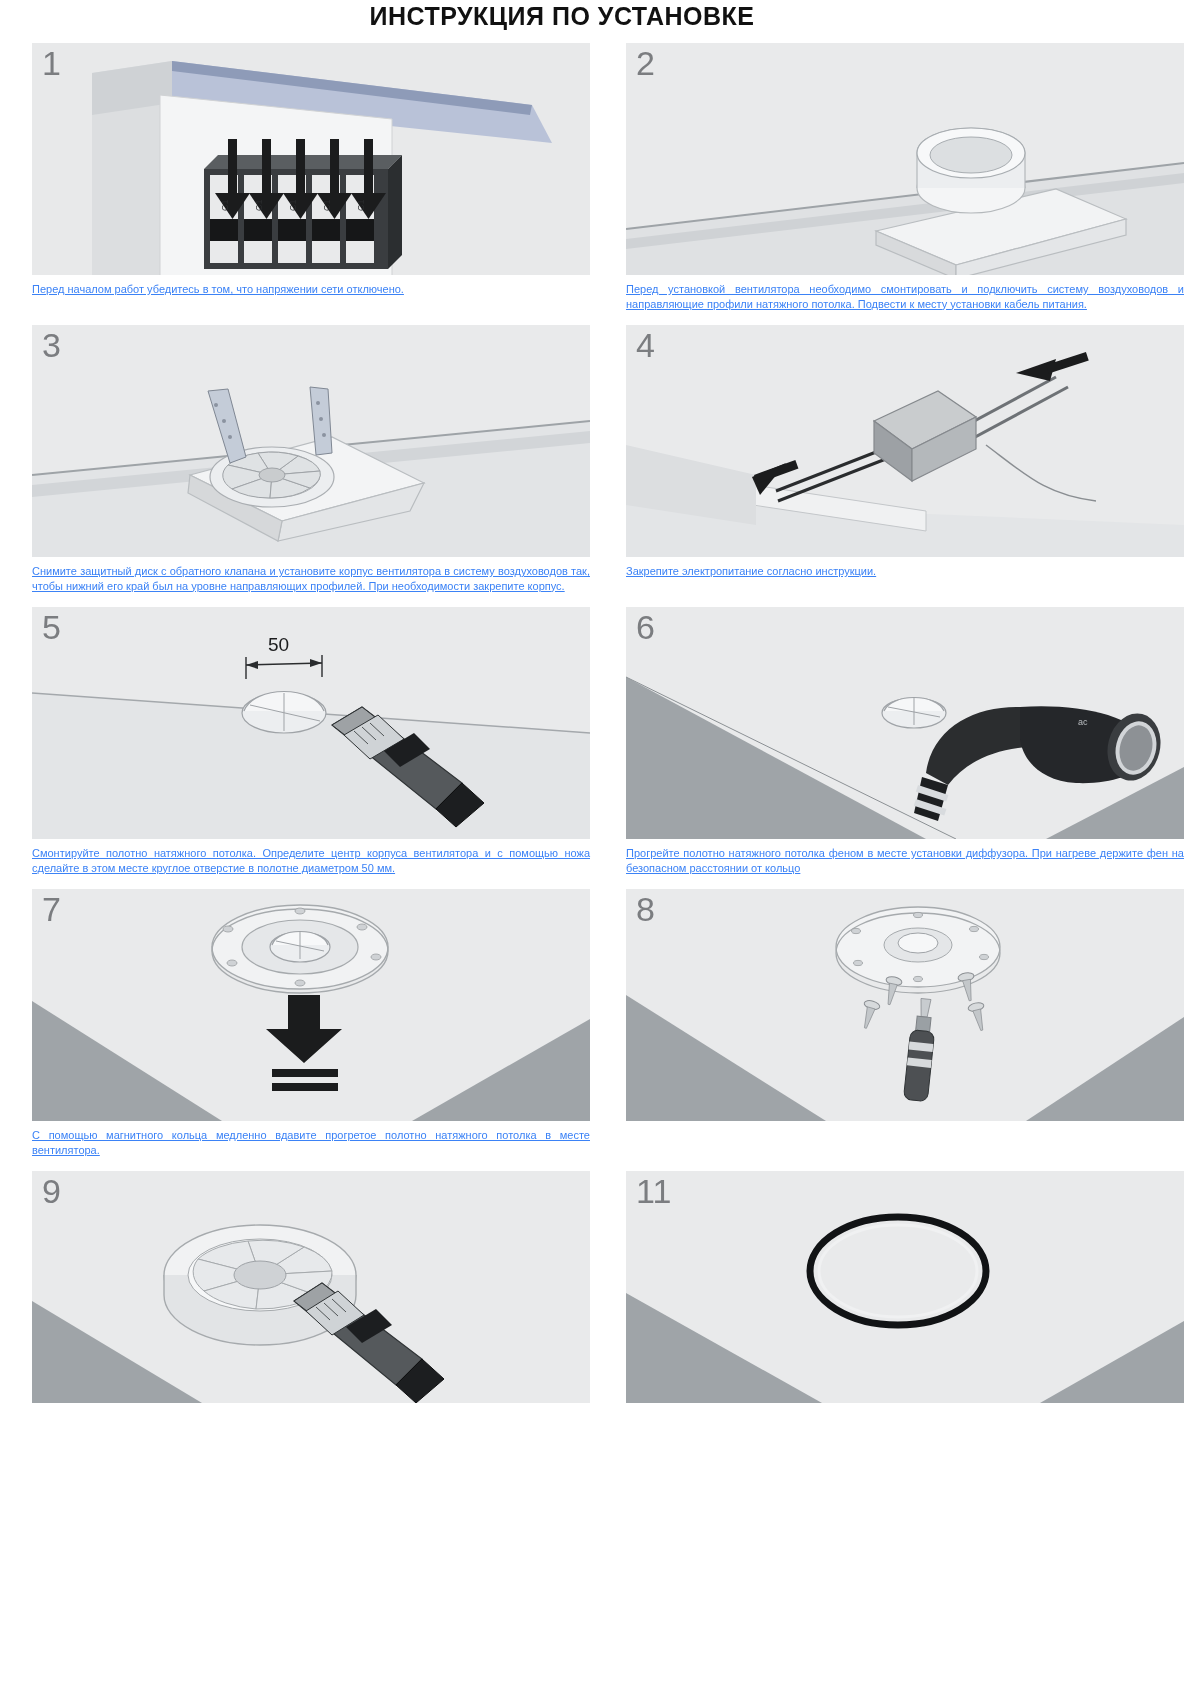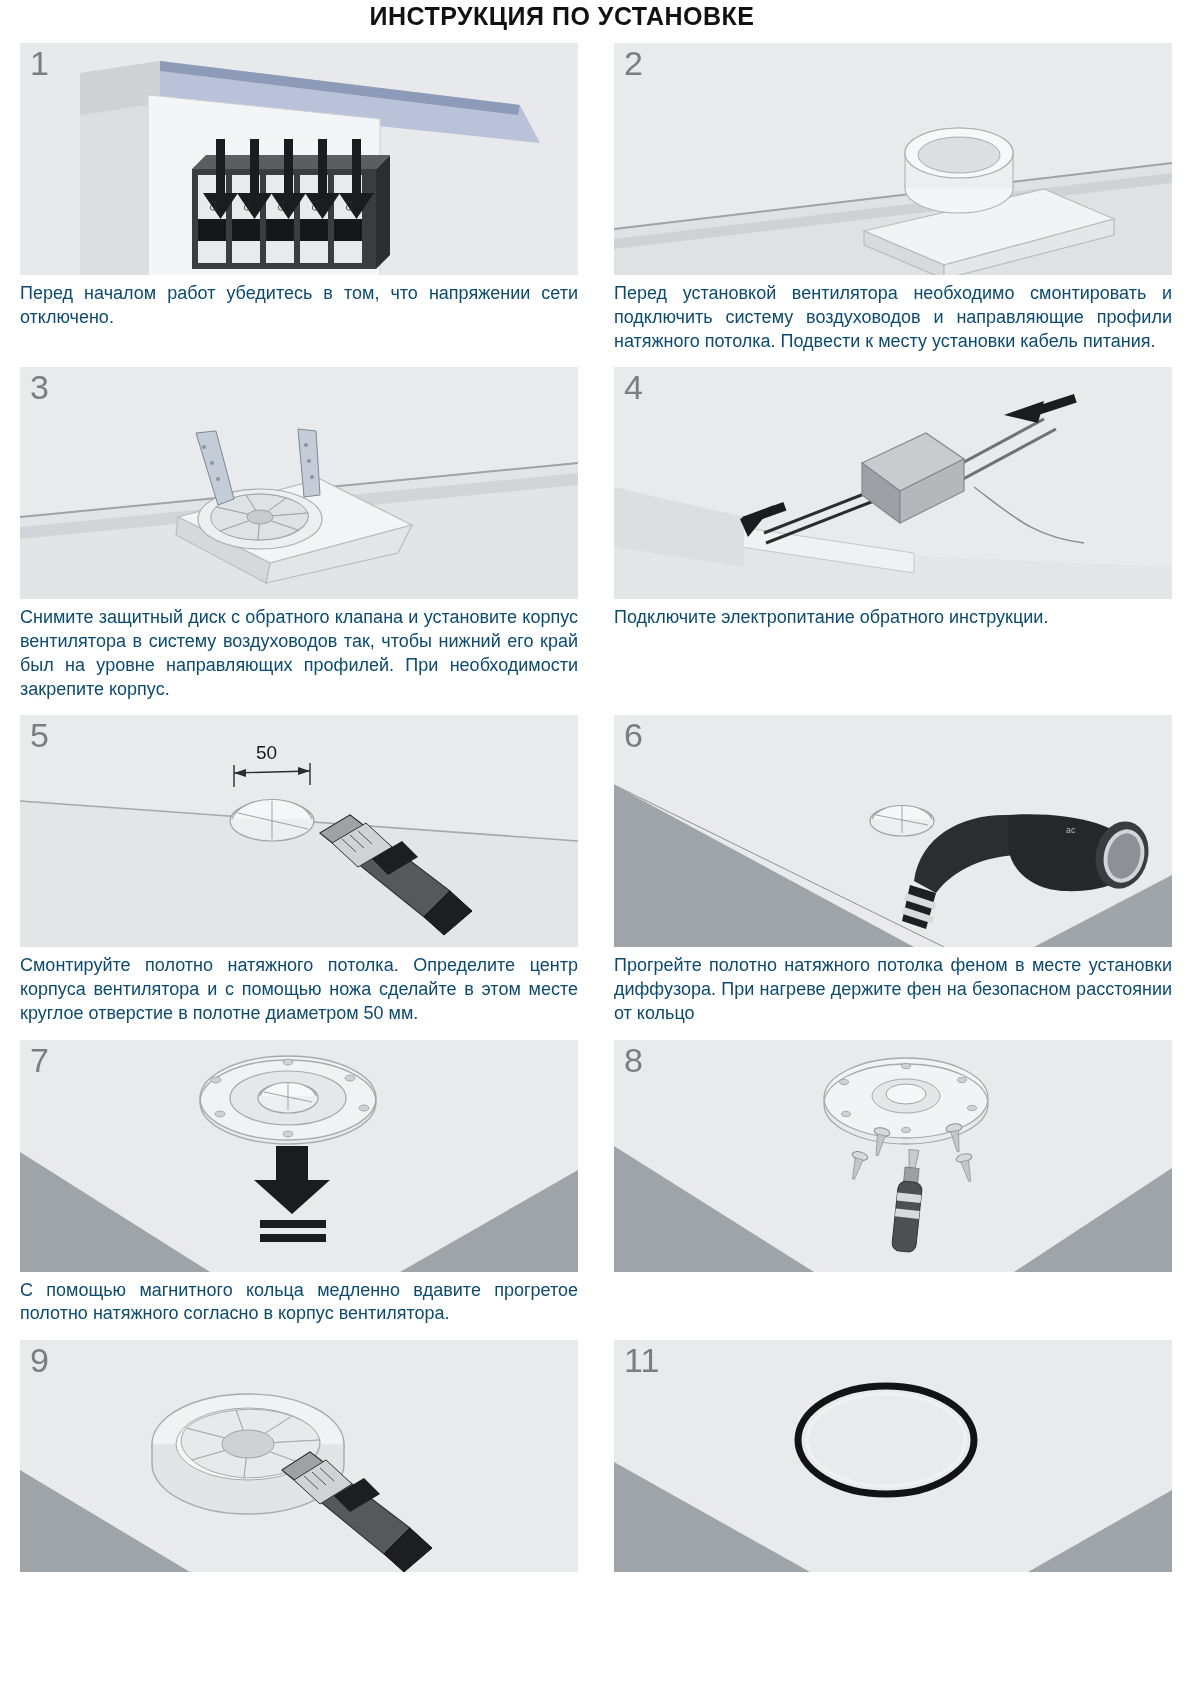--- a/index.html
+++ b/index.html
@@ -11,21 +11,21 @@
   body {
     width: 1200px;
     height: 1706px;
     font-family: "Liberation Sans", sans-serif;
     color: #1a1a1a;
     position: relative;
     overflow: hidden;
   }
   .page {
     width: 1124px;
-    padding: 0 8px;
+    padding: 0 20px;
   }
   .doc-title {
     text-align: center;
     font-size: 25px;
     font-weight: bold;
     letter-spacing: 0.5px;
     margin: 2px 0 12px 0;
     color: #111;
   }
   .grid {
@@ -51,26 +51,27 @@
     position: absolute;
     top: 2px;
     left: 10px;
     font-size: 34px;
     color: #7b7d80;
     font-weight: normal;
     z-index: 6;
     line-height: 1.1;
   }
   .caption {
-    font-size: 18px;
+    font-size: 11px;
     line-height: 1.32;
     text-align: justify;
-    color: #0c4a6e;
+    color: #3b82f6;
     margin-top: 7px;
     min-height: 20px;
+    text-decoration: underline;
   }
   svg { display: block; }
   .full-svg { position: absolute; inset: 0; width: 100%; height: 100%; }
 </style>
 </head>
 <body>
 
 <div class="page">
 
   <div class="doc-title">ИНСТРУКЦИЯ ПО УСТАНОВКЕ</div>
@@ -219,21 +220,21 @@
           <g fill="#1b1c1d">
             <polygon points="390,48 430,34 424,56"></polygon>
               <rect x="420" y="40" width="42" height="9" transform="rotate(-18 420 40)"></rect>
             <polygon points="160,138 126,152 134,170"></polygon>
               <rect x="128" y="150" width="44" height="9" transform="rotate(-20 128 150)"></rect>
           </g>
           <path d="M360,120 C400,150 420,170 470,176" stroke="#8a8e92" stroke-width="1.5" fill="none"></path>
         </svg>
         <div class="step-num">4</div>
       </div>
-      <div class="caption">Подключите электропитание обратного инструкции.</div>
+      <div class="caption">Закрепите электропитание согласно инструкции.</div>
     </div>
 
     <div class="step">
       <div class="illus">
         <svg class="full-svg" viewBox="0 0 558 232" preserveAspectRatio="none">
           <rect width="558" height="232" fill="#e9eaeb"></rect>
           <polygon points="0,86 558,126 558,232 0,232" fill="#e3e5e7"></polygon>
           <polyline points="0,86 558,126" fill="none" stroke="#a4a8ac" stroke-width="1.5"></polyline>
 
           <g stroke="#2a2c2e" stroke-width="1.4" fill="none">
@@ -329,21 +330,21 @@
             </g>
 
           <g fill="#1b1c1d">
             <polygon points="256,106 288,106 288,140 310,140 272,174 234,140 256,140"></polygon>
             <rect x="240" y="180" width="66" height="8"></rect>
             <rect x="240" y="194" width="66" height="8"></rect>
           </g>
         </svg>
         <div class="step-num">7</div>
       </div>
-      <div class="caption">С помощью магнитного кольца медленно вдавите прогретое полотно натяжного согласно в корпус вентилятора.</div>
+      <div class="caption">С помощью магнитного кольца медленно вдавите прогретое полотно натяжного потолка в месте вентилятора.</div>
     </div>
 
     <div class="step">
       <div class="illus">
         <svg class="full-svg" viewBox="0 0 558 232" preserveAspectRatio="none">
           <rect width="558" height="232" fill="#e9eaeb"></rect>
           <polygon points="0,106 0,232 200,232" fill="#9fa4a8"></polygon>
           <polygon points="558,128 558,232 400,232" fill="#9fa4a8"></polygon>
 
           <ellipse cx="292" cy="58" rx="82" ry="40" fill="#f2f3f4" stroke="#a6aaad" stroke-width="1.3"></ellipse>

